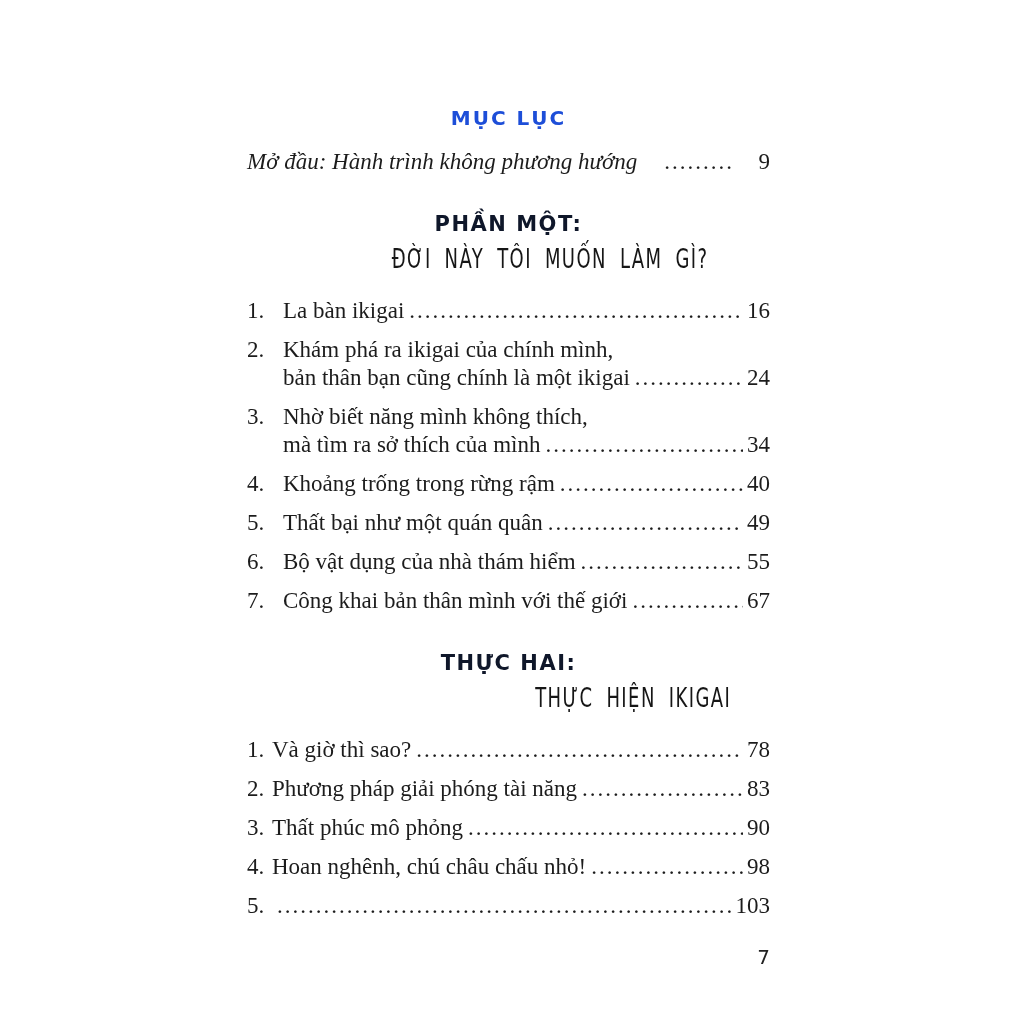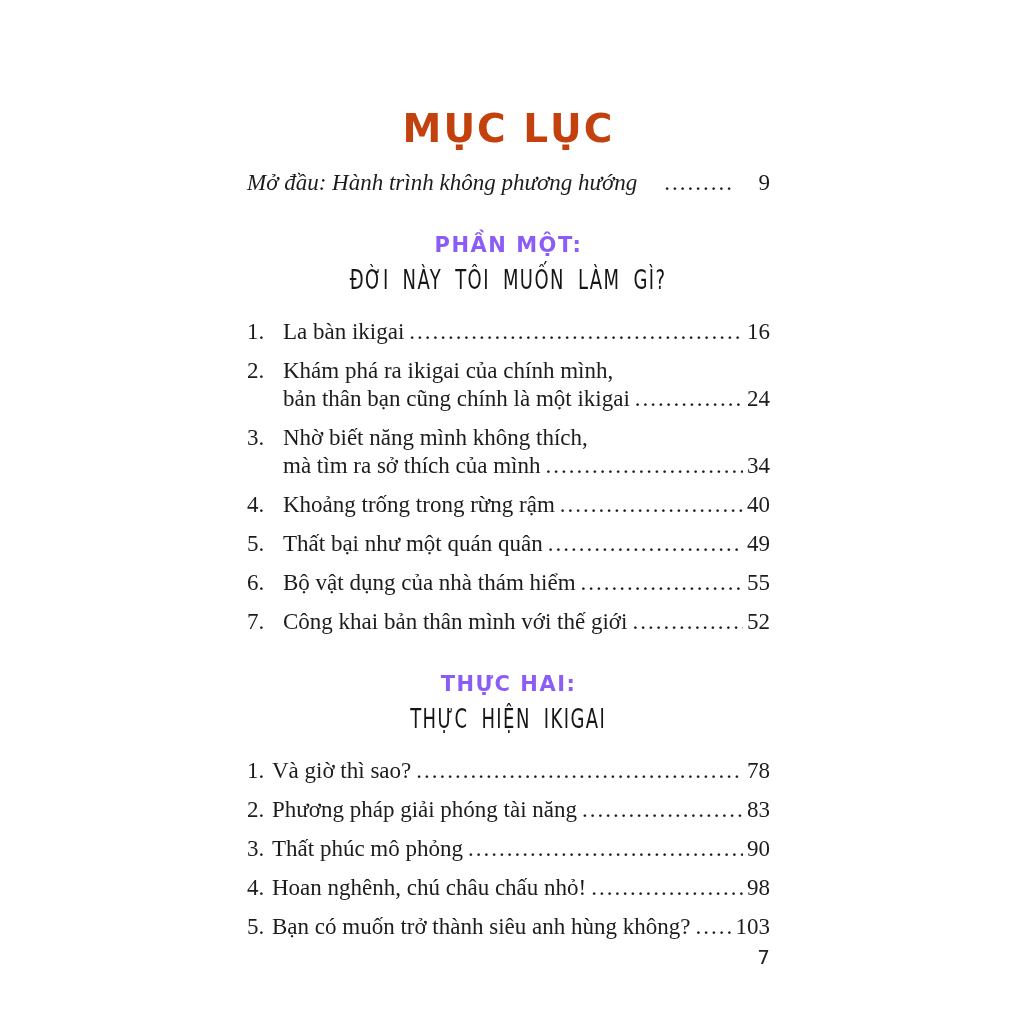--- a/index.html
+++ b/index.html
@@ -15,23 +15,23 @@
   .content {
     position: absolute;
     left: 247px; top: 106px;
     width: 523px;
   }
   .title {
     margin: 0 0 18px 0;
     text-align: center;
     font-family: "DejaVu Sans", "Liberation Sans", sans-serif;
     font-weight: 900;
-    font-size: 39px;
+    font-size: 20px;
     letter-spacing: 2px;
-    color: #c2410c;
+    color: #1d4ed8;
   }
   .toc-row {
     display: flex;
     align-items: baseline;
     font-size: 23px;
     line-height: 28px;
   }
   .intro { font-style: italic; gap: 22px; }
   .intro .intro-text { white-space: nowrap; }
   .dots {
@@ -45,24 +45,24 @@
   }
   .pg { padding-left: 4px; font-style: normal; }
   .section { margin-top: 36px; }
   .sec-heading {
     margin: 0;
     text-align: center;
     font-family: "DejaVu Sans", "Liberation Sans", sans-serif;
     font-weight: 900;
     font-size: 21px;
     letter-spacing: 1.5px;
-    color: #8b5cf6;
+    color: #0f172a;
   }
   .sec-subheading-wrap {
-    text-align: center;
+    text-align: right;
     margin: 8px 0 24px 0;
   }
   .sec-subheading {
     display: inline-block;
     font-family: "DejaVu Sans", "Liberation Sans", sans-serif;
     font-weight: 400;
     font-size: 25px;
     letter-spacing: 2px;
     word-spacing: 8px;
     transform: scale(0.72, 1.08);
@@ -179,21 +179,21 @@
                 </div>
               </div>
   </div>
 
   <div class="entry">
     <span class="num">7.</span>
     <div class="entry-body">
                 <div class="line last">
                   <span class="txt">Công khai bản thân mình với thế giới</span>
                   <span class="dots">............................................................................................................................................................................................................................................................................................................</span>
-                  <span class="pg">52</span>
+                  <span class="pg">67</span>
                 </div>
               </div>
   </div>
 </div>
   </section>
 
   <section class="section section-1">
     <h2 class="sec-heading">THỰC HAI:</h2>
     <div class="sec-subheading-wrap">
       <span class="sec-subheading">THỰC HIỆN IKIGAI</span>
@@ -240,21 +240,20 @@
                   <span class="dots">............................................................................................................................................................................................................................................................................................................</span>
                   <span class="pg">98</span>
                 </div>
               </div>
   </div>
 
   <div class="entry">
     <span class="num">5.</span>
     <div class="entry-body">
                 <div class="line last">
-                  <span class="txt">Bạn có muốn trở thành siêu anh hùng không?</span>
                   <span class="dots">............................................................................................................................................................................................................................................................................................................</span>
                   <span class="pg">103</span>
                 </div>
               </div>
   </div>
 </div>
   </section>
 </div>
   </div>
 

